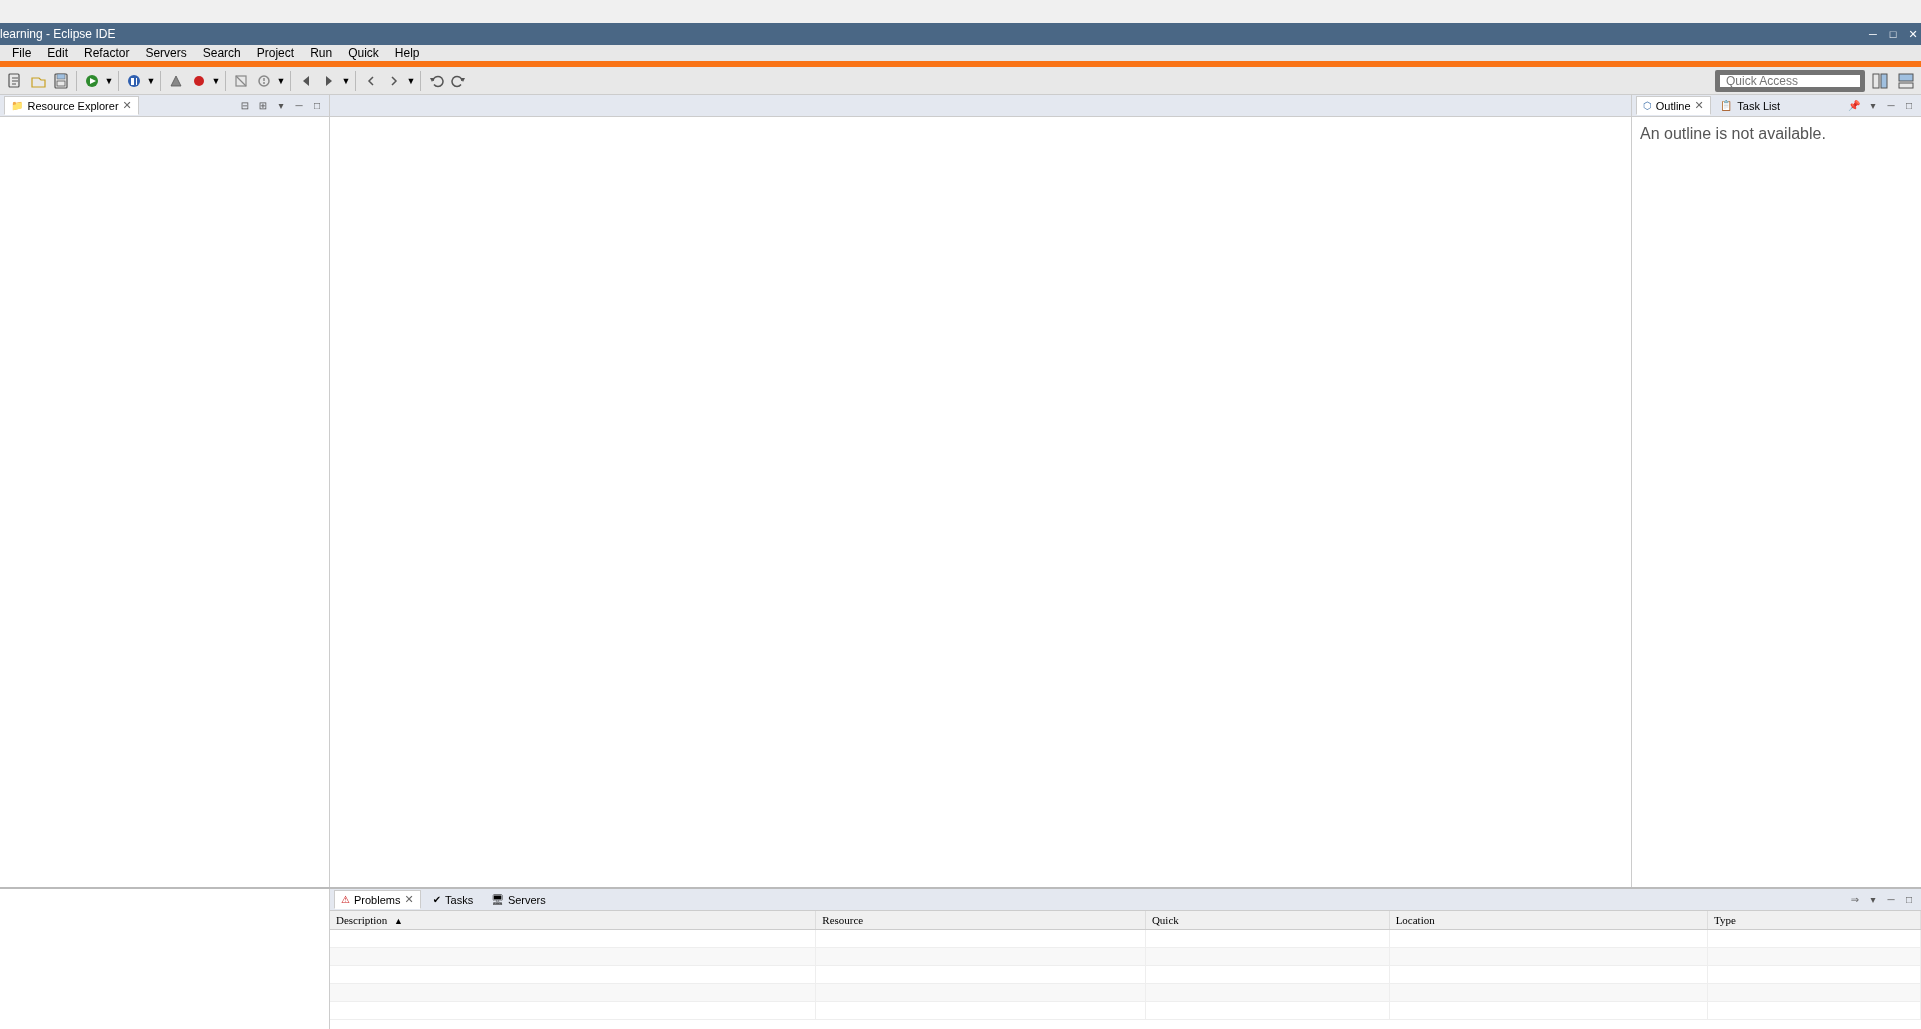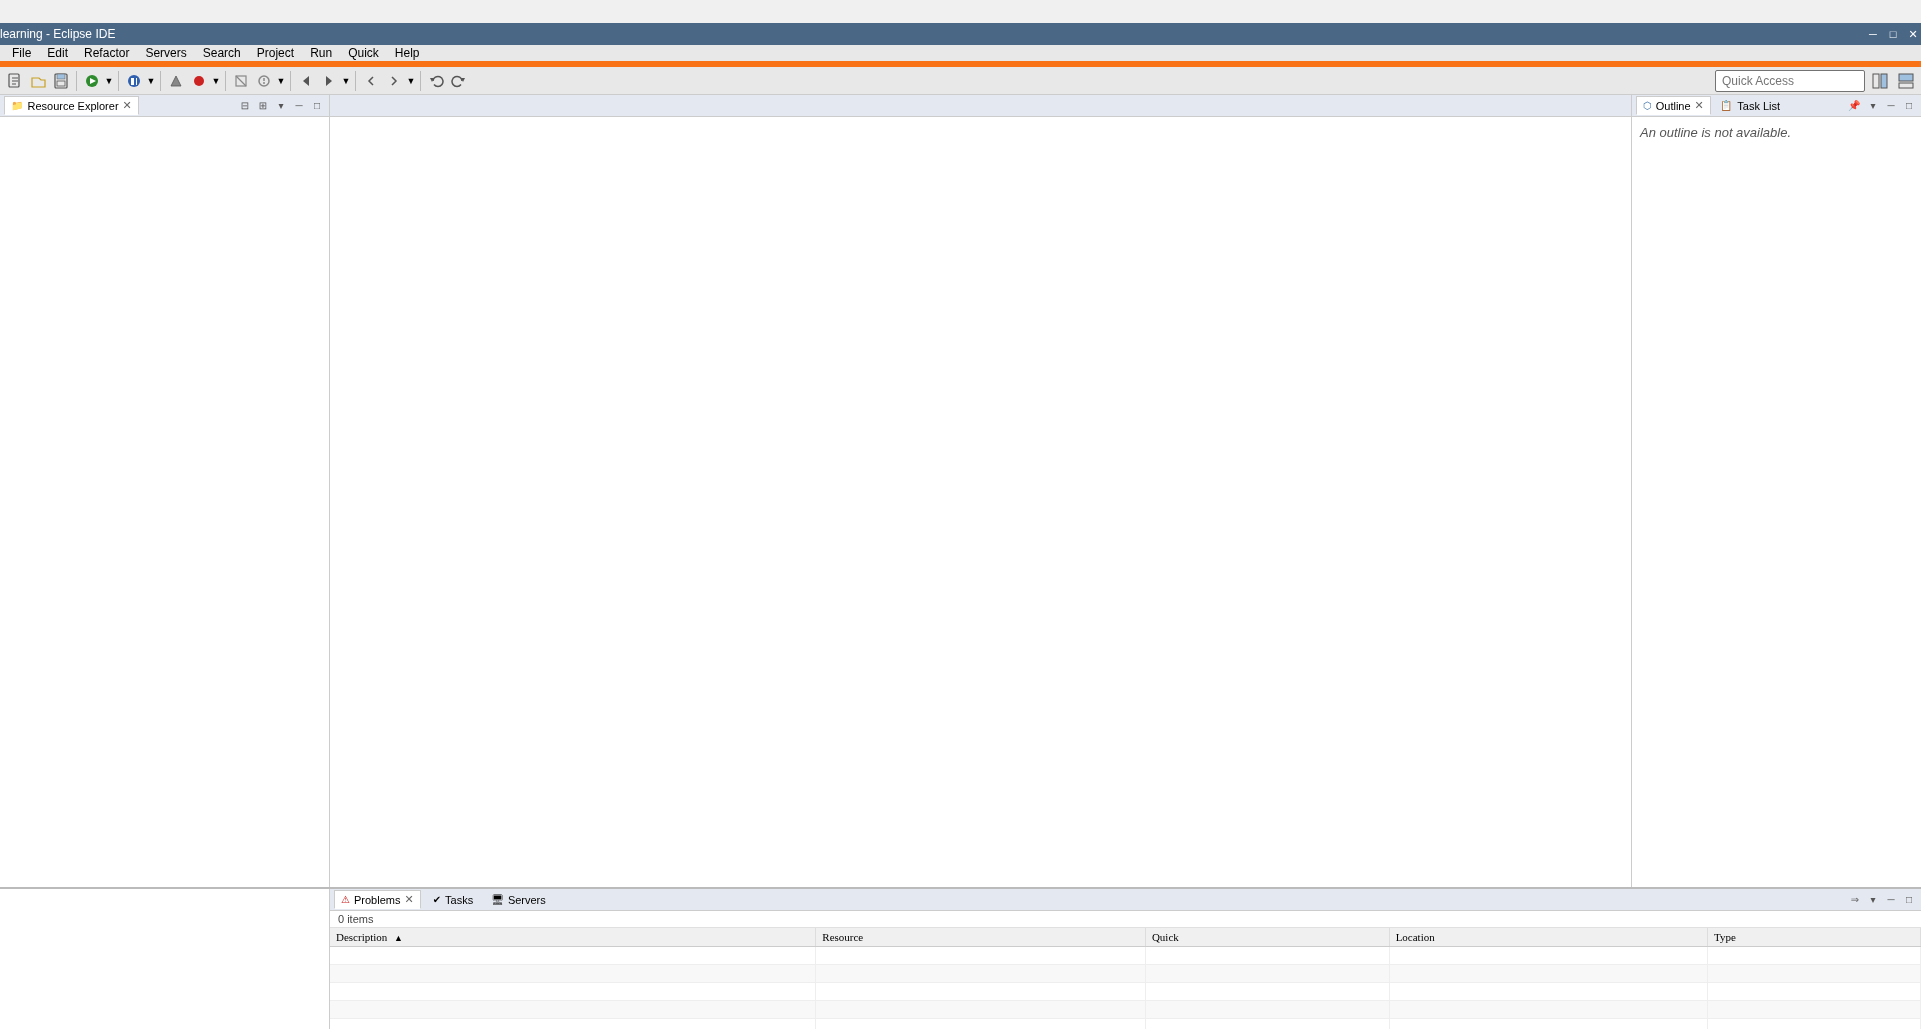--- a/index.html
+++ b/index.html
@@ -80,21 +80,21 @@
     }
     .quick-access-wrapper {
       margin-left: auto;
       display: flex;
       align-items: center;
       gap: 4px;
     }
     .quick-access-input {
       width: 150px;
       height: 22px;
-      border: 1px solid #737373;
+      border: 5px solid #737373;
       background: #fff;
       font-size: 12px;
       padding: 0 6px;
       border-radius: 2px;
     }
     .toolbar-icon-btn {
       width: 22px; height: 22px;
       background: none;
       border: 1px solid transparent;
       cursor: pointer;
@@ -177,23 +177,22 @@
     #right-panel {
       width: 290px;
       display: flex;
       flex-direction: column;
       border-left: 1px solid #ccc;
       background: #fff;
     }
     .outline-content {
       flex: 1;
       padding: 8px;
-      font-size: 13px;
+      font-size: 16px;
       color: #555;
-      font-style: italic;
     }
 
     
     #bottom-area {
       display: flex;
       flex-direction: row;
       height: 165px;
       border-top: 2px solid #bbb;
     }
     #project-explorer-bottom {
@@ -532,23 +531,20 @@
           <span>Servers</span>
         </div>
         <div class="problems-controls">
           <button class="panel-ctrl-btn" title="Filters">⇒</button>
           <button class="panel-ctrl-btn" title="View Menu">▾</button>
           <button class="panel-ctrl-btn" title="Minimize">─</button>
           <button class="panel-ctrl-btn" title="Maximize">□</button>
         </div>
       </div>
 
-      <div class="problems-count">
-        <span>0 items</span>
-      </div>
 
       <div style="overflow-x:auto; flex:1;">
         <table class="problems-table">
           <thead>
             <tr>
               <th>
                 <span>Description</span>
                 <span style="font-size:9px; margin-left:4px;">▲</span>
               </th>
               <th><span>Resource</span></th>

